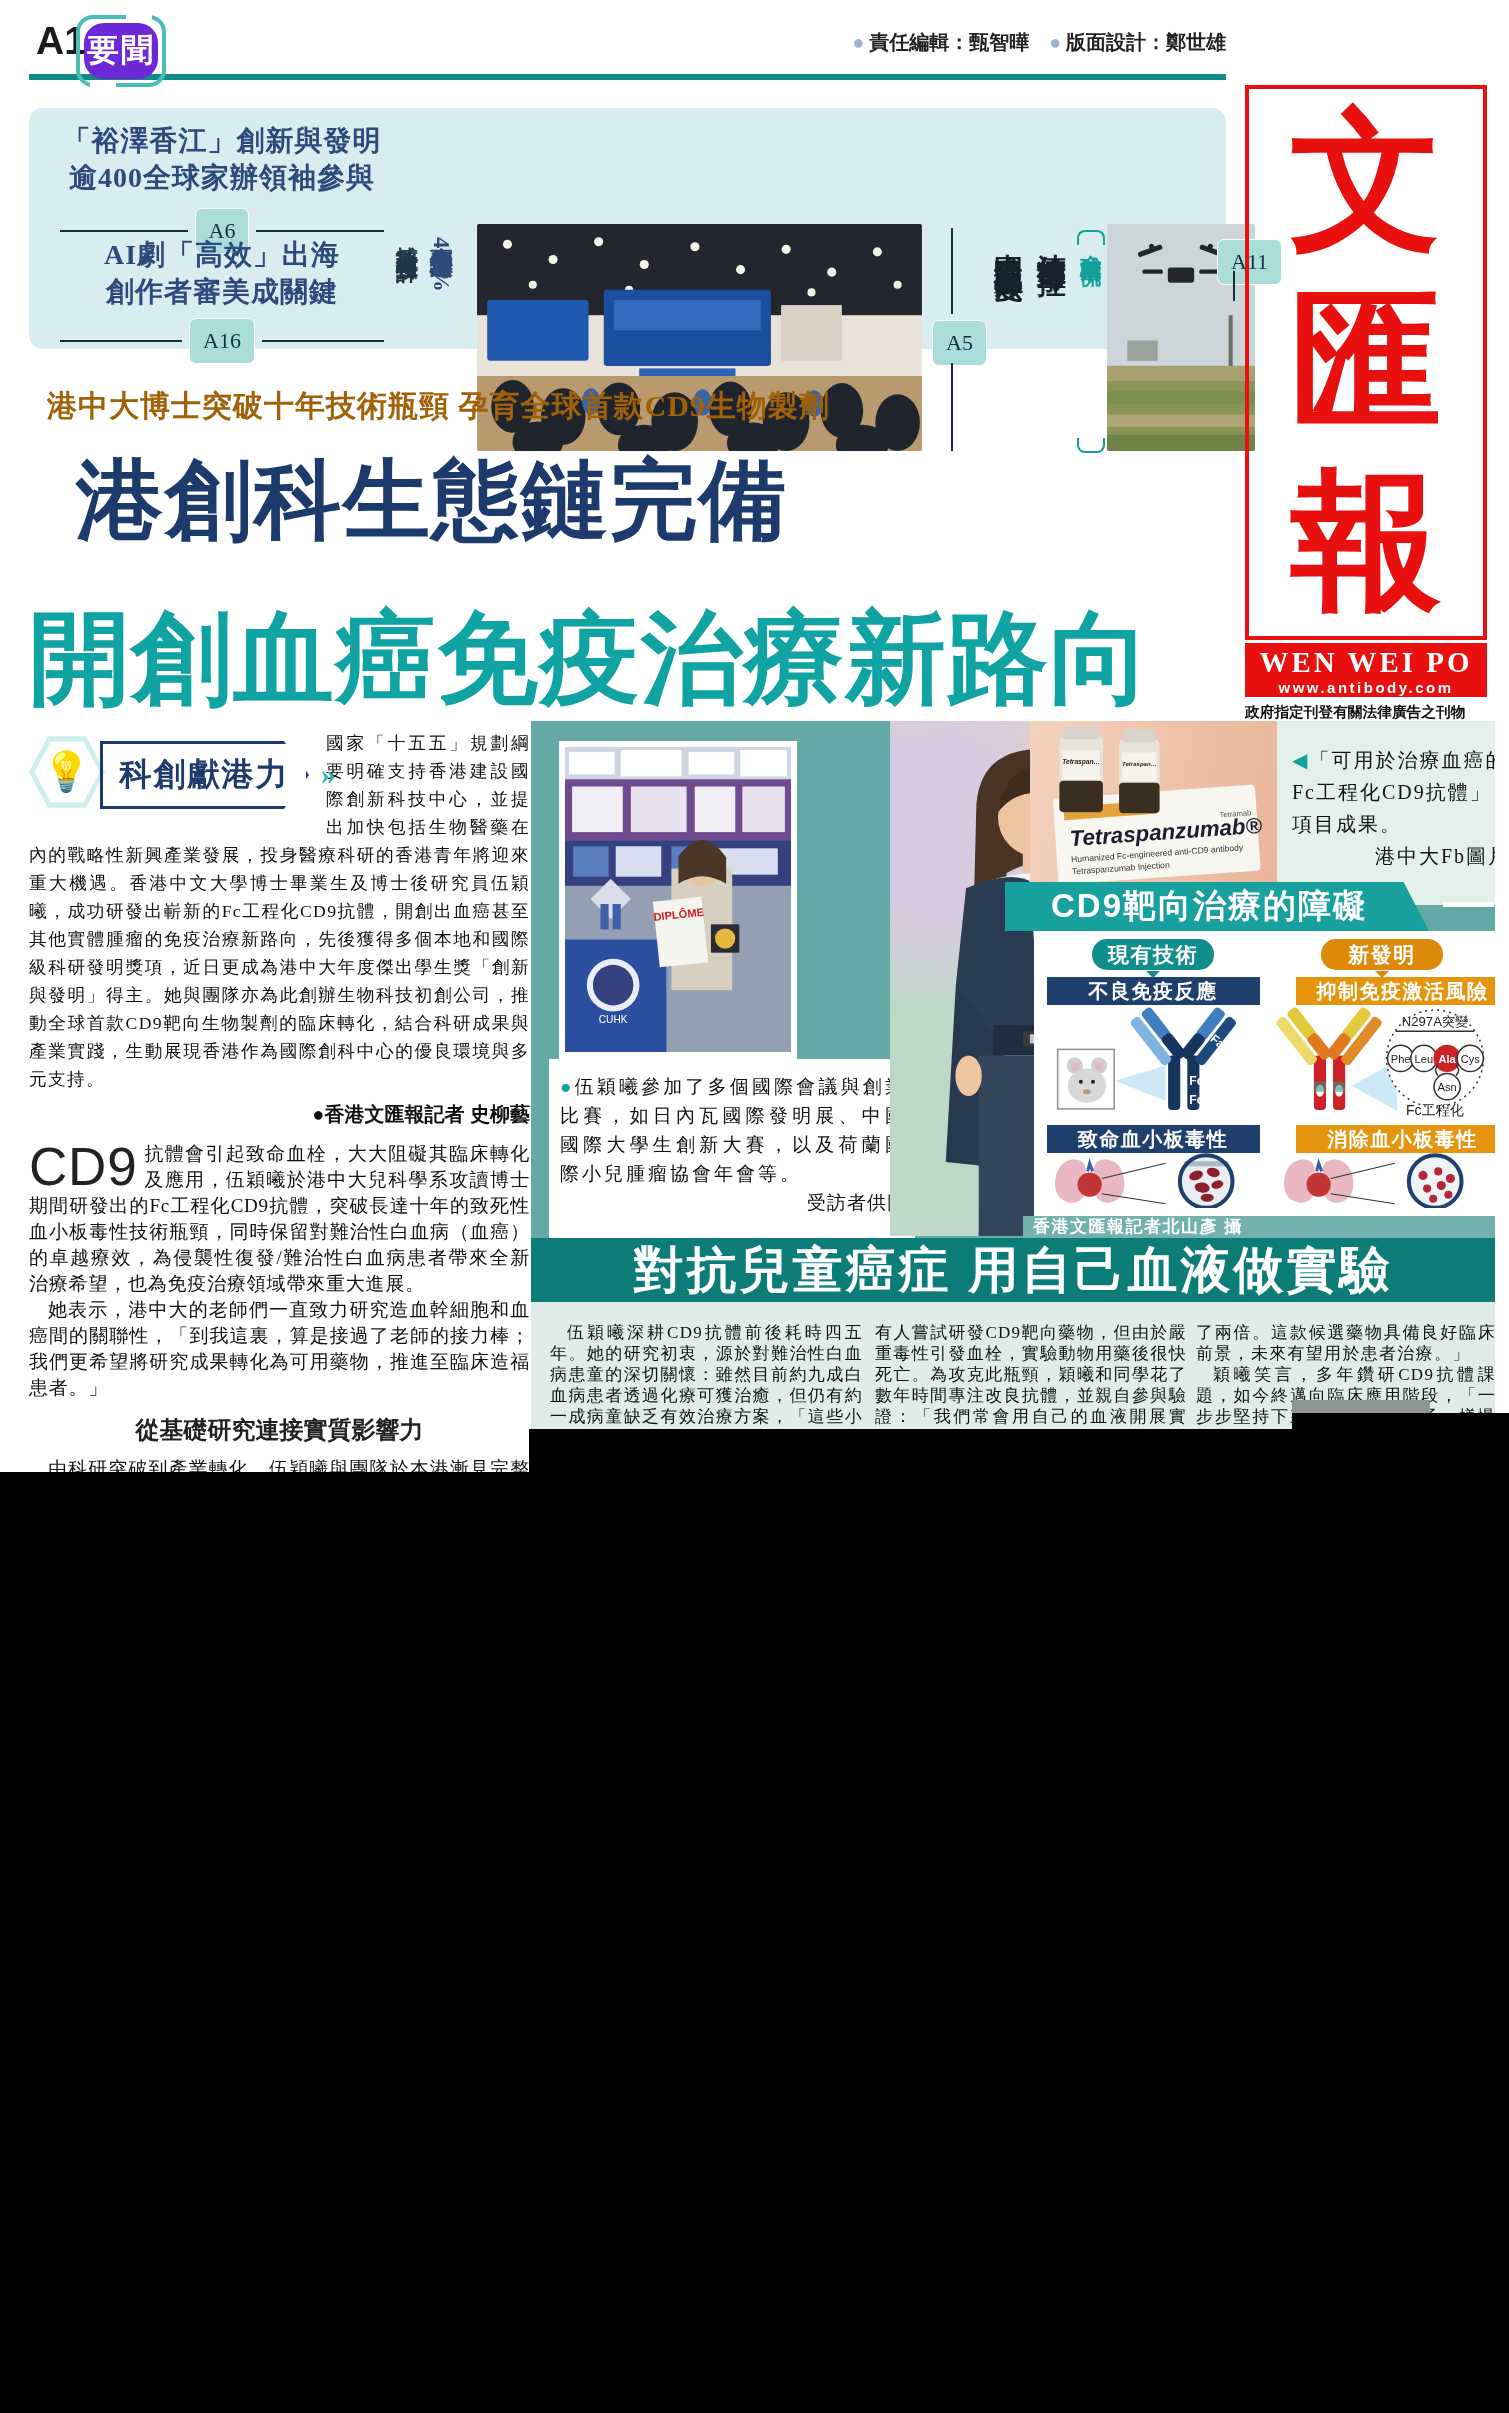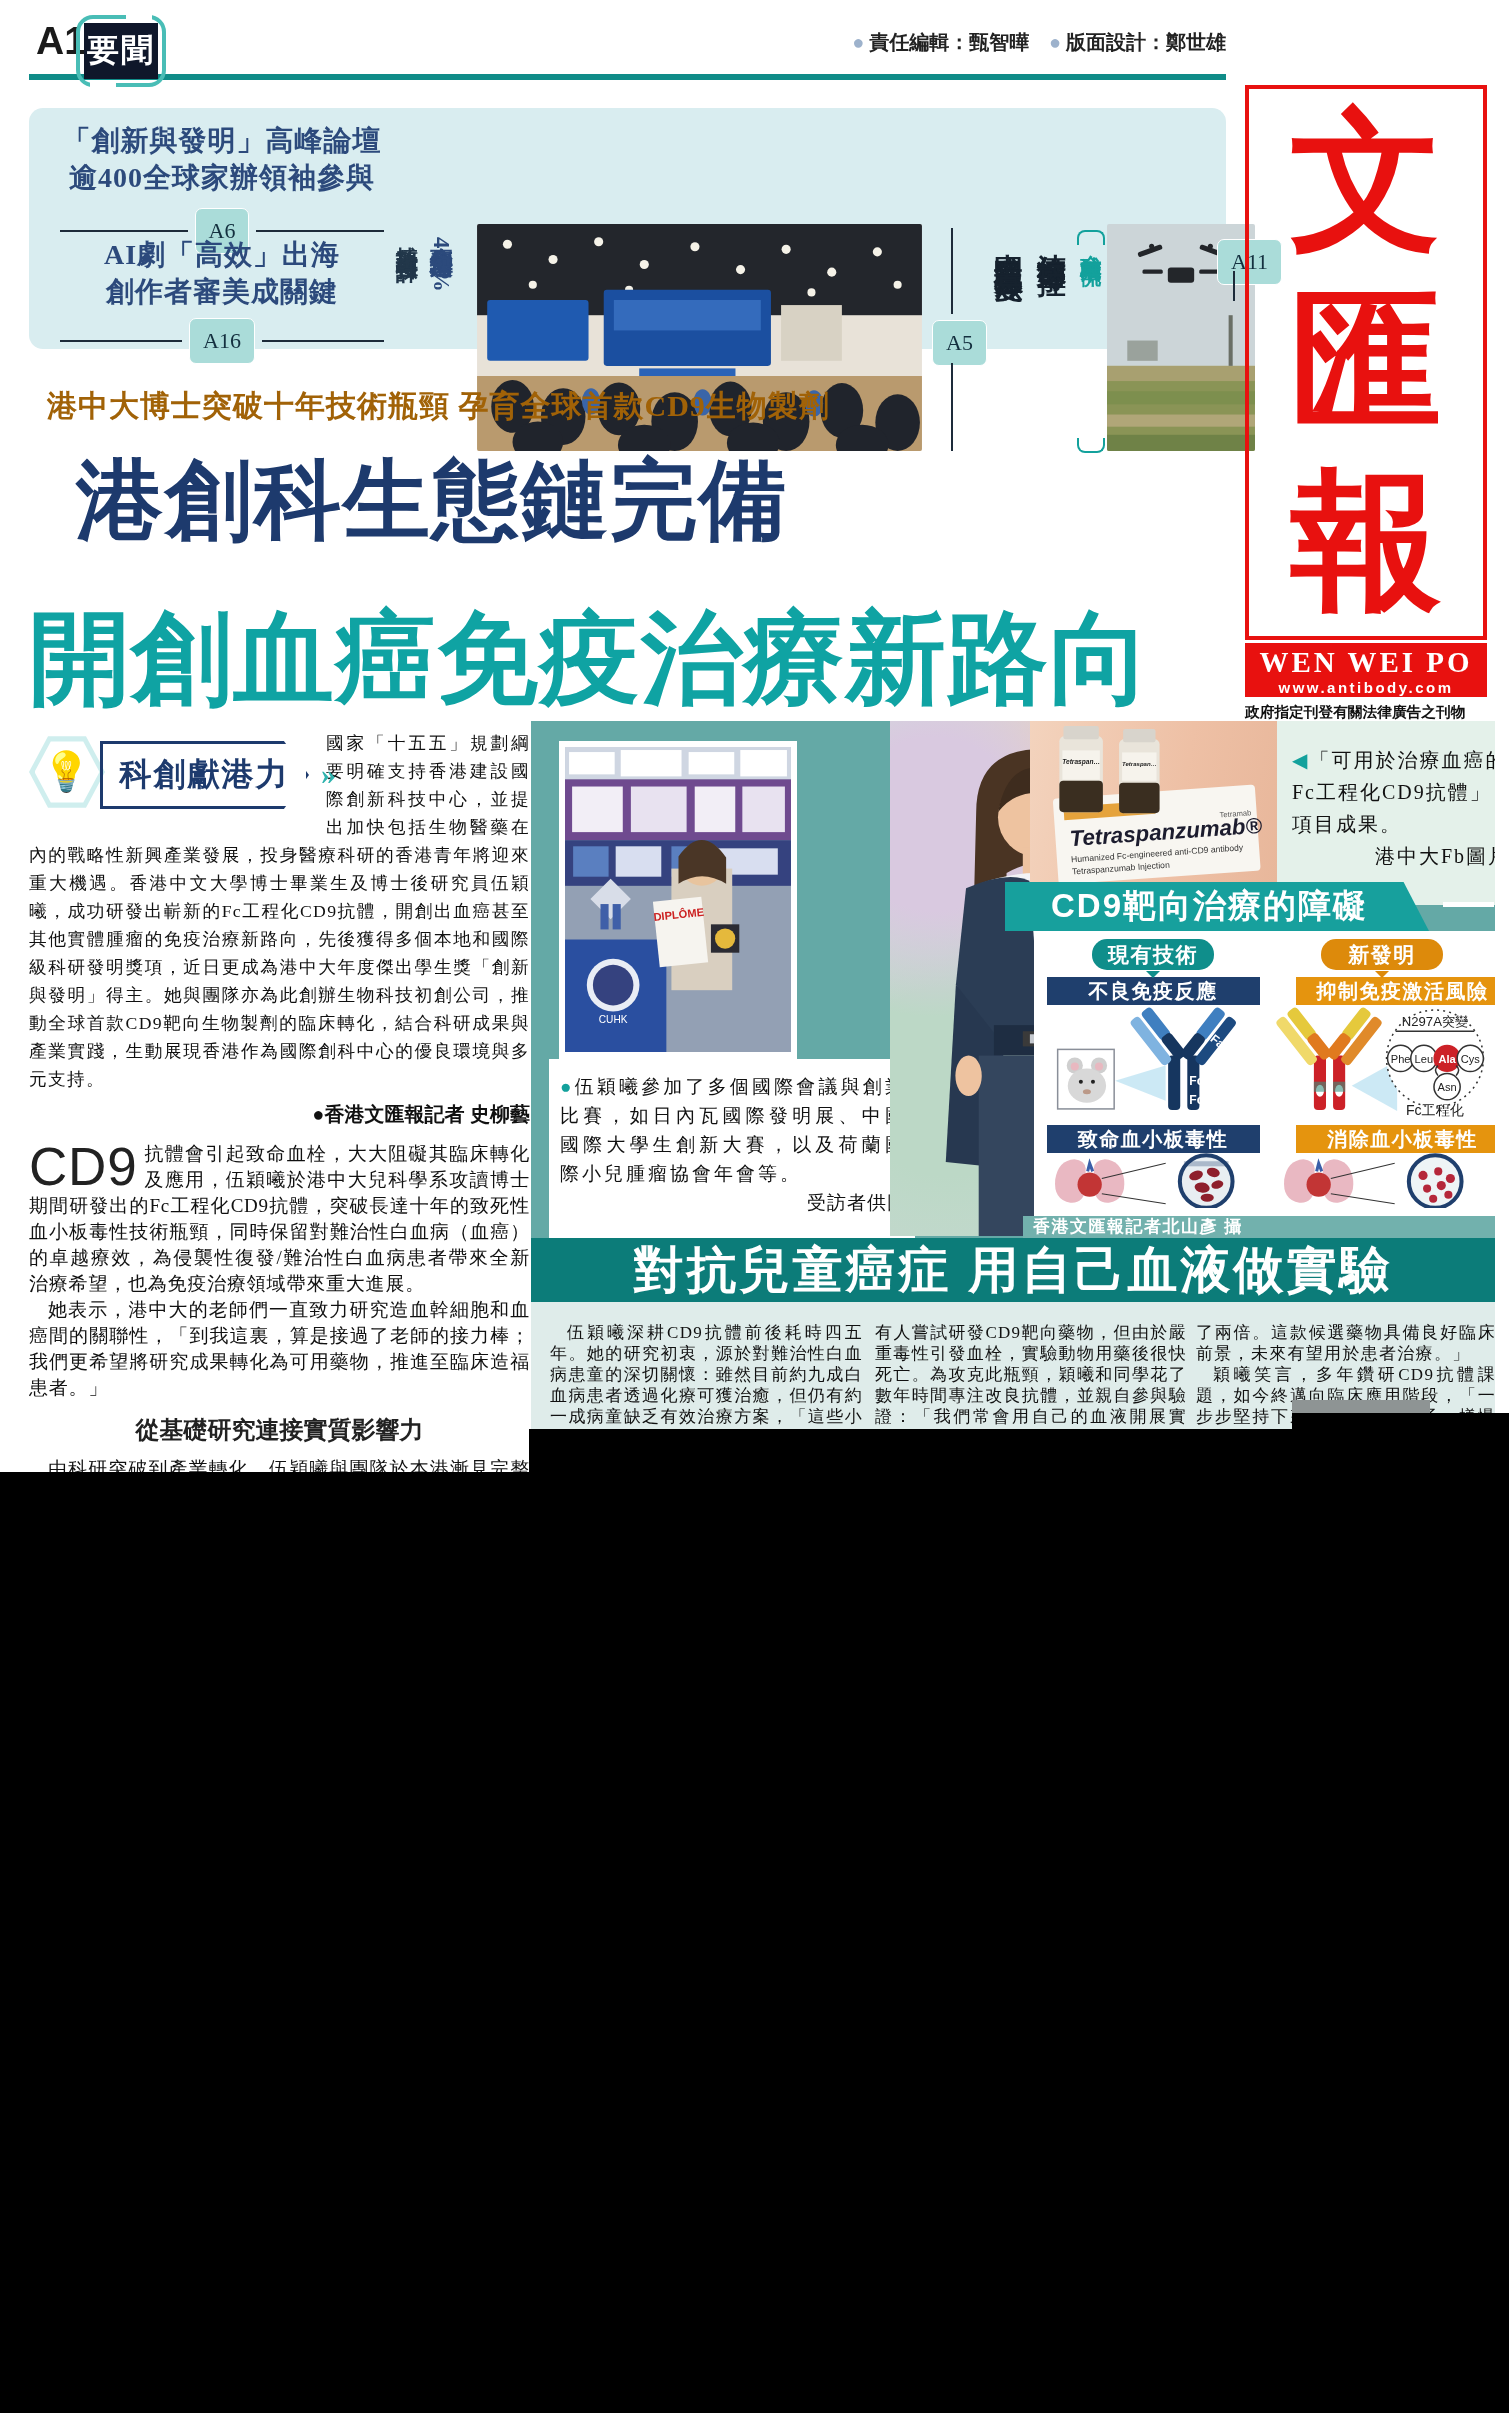--- a/index.html
+++ b/index.html
@@ -7,21 +7,21 @@
         font-family:"Liberation Serif","DejaVu Serif",serif;color:#111;}
   .abs{position:absolute;}
 
   
   #page-label{left:36px;top:19px;font-size:39px;font-weight:bold;font-family:"Liberation Sans",sans-serif;color:#1a1a1a;}
   #teal-rule{left:29px;top:74px;width:1197px;height:5.6px;background:#0f8c88;}
   #section-badge{left:76px;top:15px;width:90px;height:72px;}
   #section-badge .ring{position:absolute;left:0;top:0;right:0;bottom:0;border:4.6px solid #49bdb6;border-radius:17px;}
   #section-badge .gap1{position:absolute;right:14px;top:-6px;width:26px;height:12px;background:#fff;}
   #section-badge .gap2{position:absolute;left:14px;bottom:-6px;width:26px;height:12px;background:#fff;}
-  #section-badge .core{position:absolute;left:8px;top:8px;right:8px;bottom:8px;background:#0f172a;border-radius:0;
+  #section-badge .core{position:absolute;left:8px;top:8px;right:8px;bottom:8px;background:#6d28d9;border-radius:20px;
         display:flex;align-items:center;justify-content:center;color:#fff;font-weight:bold;
         font-size:32px;font-family:"Liberation Sans",sans-serif;letter-spacing:2px;}
   #credits{right:284px;top:29px;font-size:20px;font-weight:bold;font-family:"Liberation Sans",sans-serif;color:#222;}
   #credits .dot{color:#9db2cc;margin:0 5px 0 14px;}
 
   
   #teasers{left:29px;top:108px;width:1197px;height:241px;background:#d9edf0;border-radius:14px;}
   .tz-head{position:absolute;color:#2c4a7c;font-weight:bold;text-align:center;font-size:28px;line-height:37px;letter-spacing:1px;}
   .tz-div{position:absolute;display:flex;align-items:center;width:324px;}
   .tz-div .ln{flex:1;height:2.5px;background:#1d2b3a;}
@@ -158,21 +158,21 @@
     <div class="gap2"></div>
     <div class="core">要聞</div>
   </div>
   <div class="abs" id="credits">
     <span class="dot">●</span><span>責任編輯：甄智曄</span>
     <span class="dot">●</span><span>版面設計：鄭世雄</span>
   </div>
 
   <div class="abs" id="teasers">
     <div class="tz-head abs" style="left:30px;top:14px;width:326px;">
-      <div>「創新與發明」高峰論壇</div>
+      <div>「裕澤香江」創新與發明</div>
         <div>逾400全球家辦領袖參與</div>
     </div>
     <div class="tz-div abs" style="left:31px;top:100px;">
       <div class="ln"></div>
         <div class="pgbadge">A6</div>
         <div class="ln"></div>
     </div>
     <div class="tz-head abs" style="left:30px;top:128px;width:326px;">
       <div>AI劇「高效」出海</div>
         <div>創作者審美成關鍵</div>

